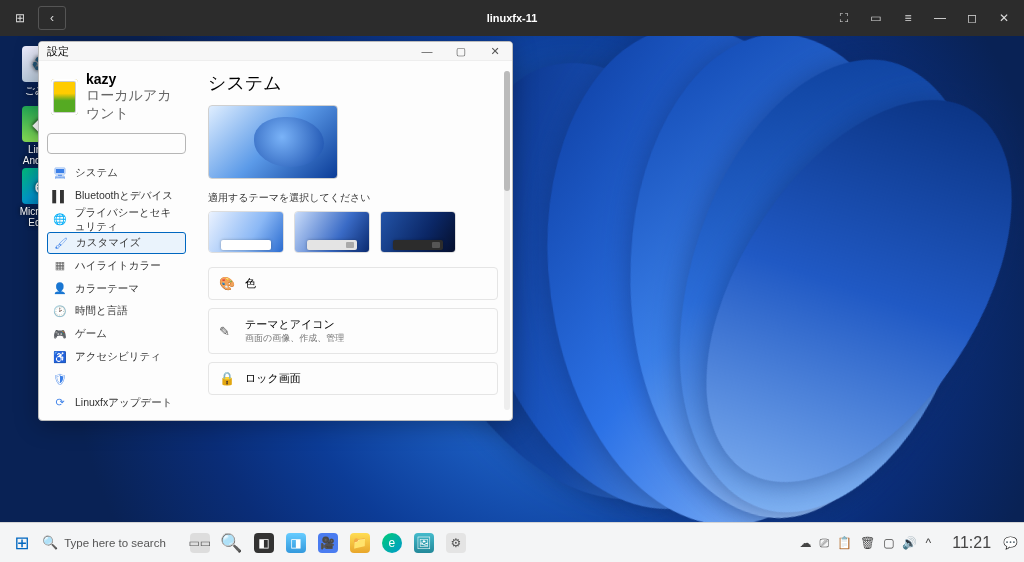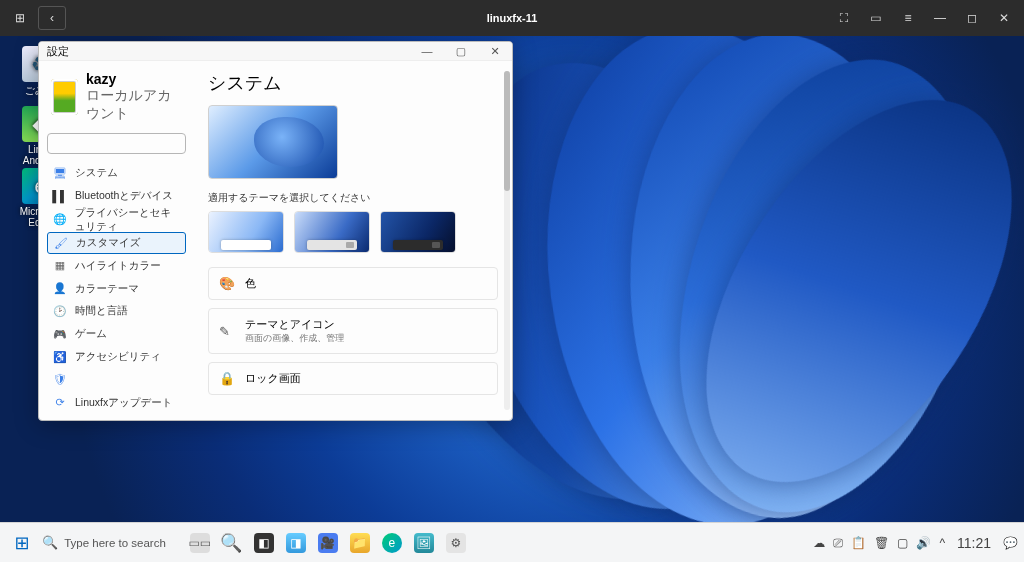--- a/index.html
+++ b/index.html
@@ -77,21 +77,21 @@
 .scrollbar-thumb { position: absolute; top: 0; width: 6px; height: 120px; background: #bbb; border-radius: 3px; }
 
 
 .taskbar { position: absolute; left: 0; right: 0; bottom: 0; height: 40px; background: #f4f5f6; border-top: 1px solid #d5d5d5; display: flex; align-items: center; padding: 0 6px; }
 .taskbar .tb-icon { width: 30px; height: 30px; display: flex; align-items: center; justify-content: center; border-radius: 4px; margin: 0 1px; font-size: 15px; color: #444; }
 .taskbar .tb-start { color: #0067c0; font-size: 18px; }
 .taskbar .tb-search { display: flex; align-items: center; height: 30px; gap: 6px; padding: 0 10px 0 4px; font-size: 11.5px; color: #555; margin-right: 8px; }
 .taskbar .tb-search .sico { font-size: 13px; }
 .taskbar .tray { margin-left: auto; display: flex; align-items: center; gap: 8px; font-size: 11px; color: #444; }
 .taskbar .tray .ti { font-size: 12px; }
-.taskbar .clock { padding: 0 4px; font-size: 14px; }
+.taskbar .clock { padding: 0 4px; font-size: 16px; margin-left: 9px; }
 .app-ic { width: 20px; height: 20px; border-radius: 4px; display: flex; align-items: center; justify-content: center; color: #fff; font-size: 12px; }
 .ic-taskview { background: #ddd; color: #555; }
 .ic-search2 { color: #0067c0; font-size: 18px; }
 .ic-dark { background: #333; }
 .ic-light { background: linear-gradient(#6cf,#39d); }
 .ic-meet { background: #4a7cf0; }
 .ic-files { background: linear-gradient(#fd5,#e8a62b); }
 .ic-edge2 { background: linear-gradient(135deg,#0c7,#09c); border-radius: 50%; }
 .ic-gal { background: linear-gradient(#4bc,#289); }
 .ic-gear { background: #e4e4e4; color: #555; }

